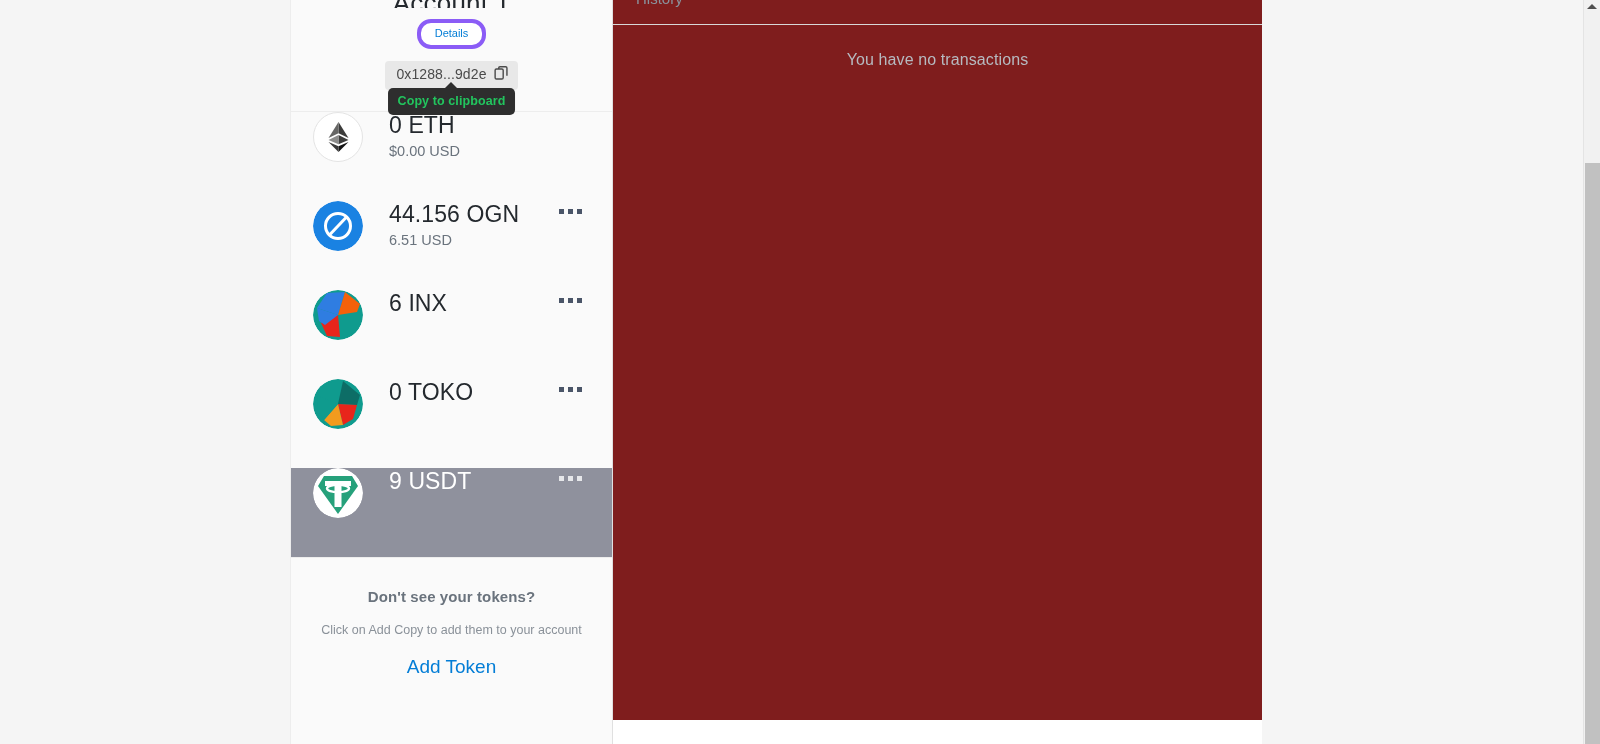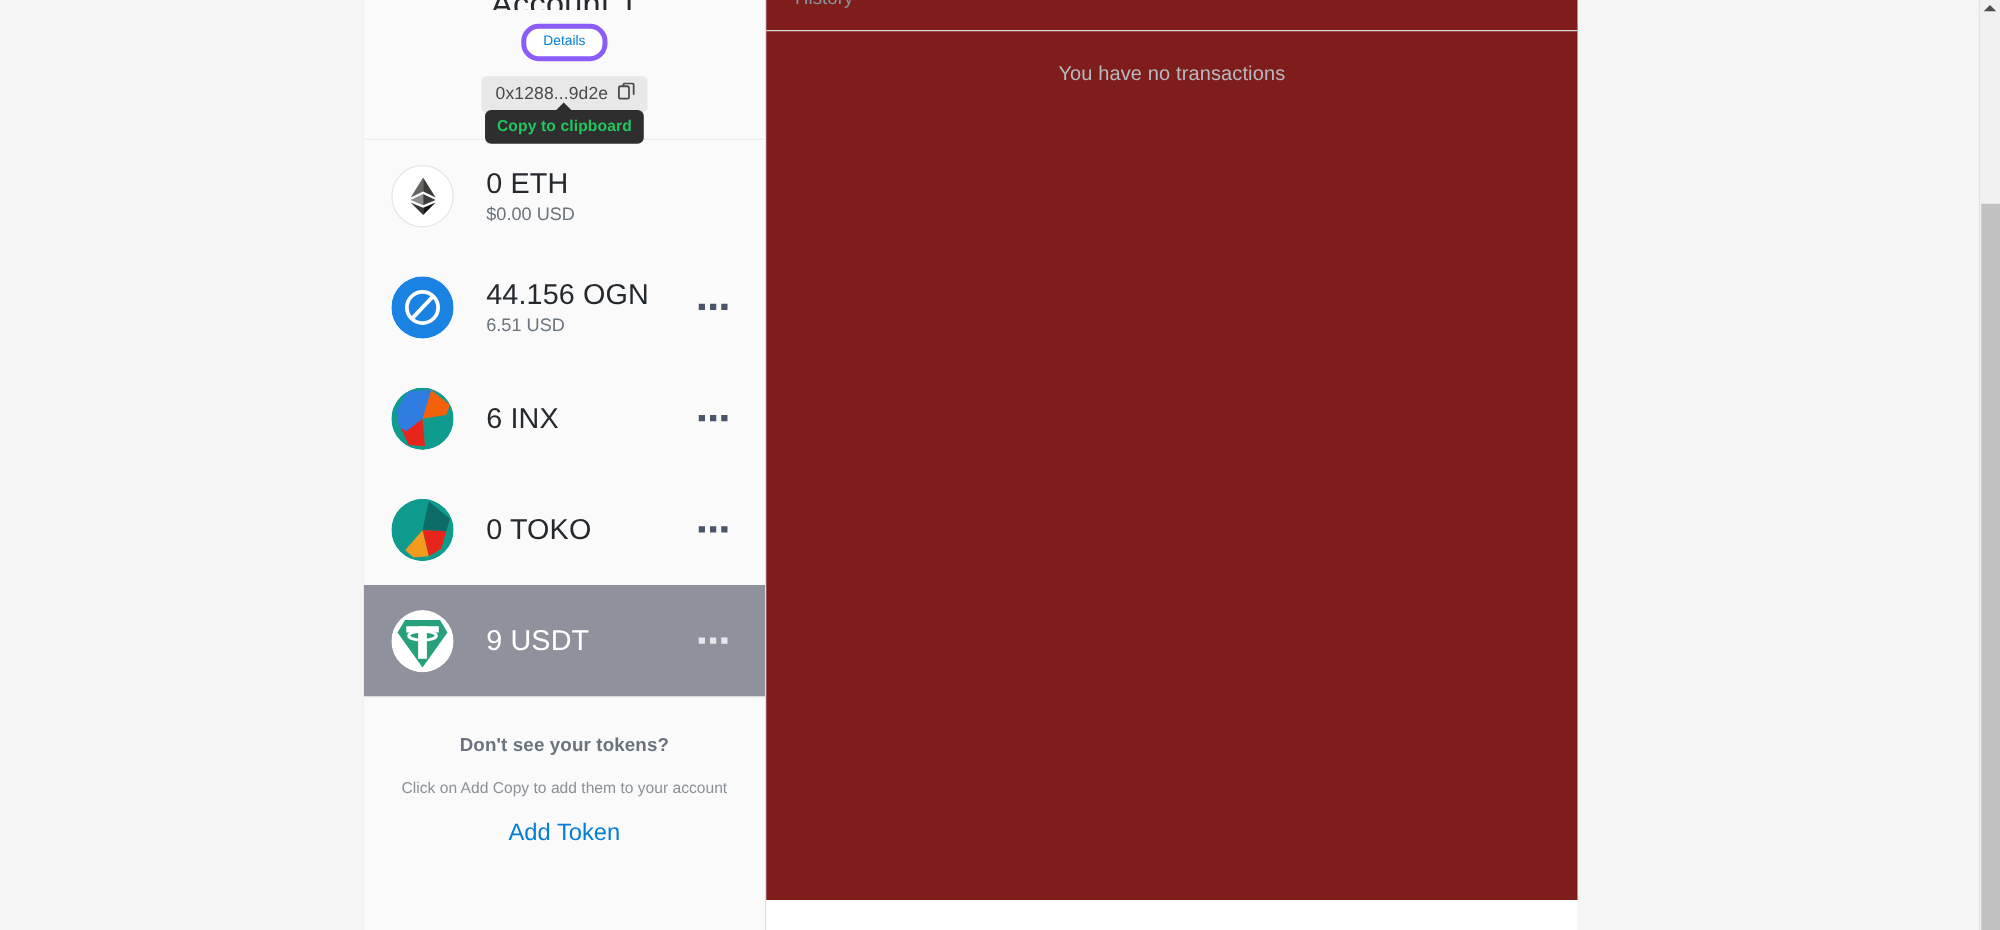--- a/index.html
+++ b/index.html
@@ -131,21 +131,21 @@
     border-left: 7px solid transparent;
     border-right: 7px solid transparent;
     border-bottom: 7px solid #2e2e2e;
   }
 
   
   .token-list { width: 100%; }
 
   .token-row {
     display: flex;
-    align-items: center;
+    align-items: flex-start;
     height: 89px;
     padding: 0 26px 0 22px;
     cursor: pointer;
     position: relative;
   }
   .token-row.selected { background: #8f919d; }
 
   .token-icon {
     width: 50px; height: 50px;
     flex: 0 0 50px;

